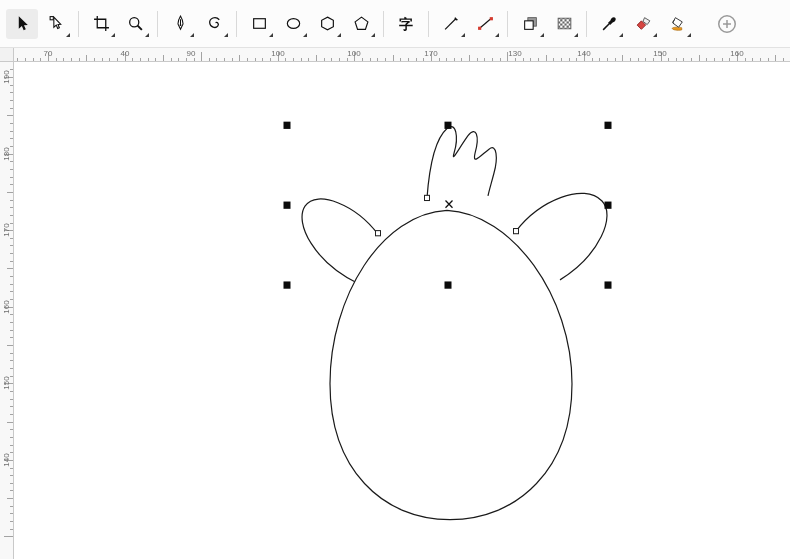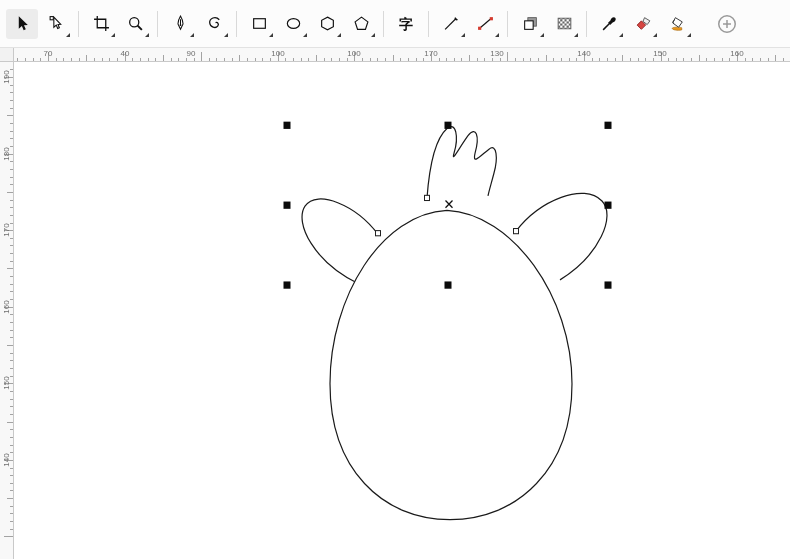--- a/index.html
+++ b/index.html
@@ -323,21 +323,21 @@
         <div class="htick" style="left: 746px; height: 3px;"></div>
         <div class="htick" style="left: 753.7px; height: 3px;"></div>
         <div class="htick" style="left: 761.3px; height: 6px;"></div>
         <div class="htick" style="left: 769px; height: 3px;"></div>
         <span class="hlabel" style="left: 34px;">70</span>
         <span class="hlabel" style="left: 111px;">40</span>
         <span class="hlabel" style="left: 177px;">90</span>
         <span class="hlabel" style="left: 264px;">100</span>
         <span class="hlabel" style="left: 340px;">100</span>
         <span class="hlabel" style="left: 417px;">170</span>
-        <span class="hlabel" style="left: 483px;">130</span>
+        <span class="hlabel" style="left: 501px;">130</span>
         <span class="hlabel" style="left: 570px;">140</span>
         <span class="hlabel" style="left: 646px;">150</span>
         <span class="hlabel" style="left: 723px;">160</span>
       </div>
     <div class="v-ruler">
         <div class="vtick" style="top: 7.3px; width: 3px;"></div>
         <div class="vtick" style="top: 15px; width: 9px;"></div>
         <div class="vtick" style="top: 22.7px; width: 3px;"></div>
         <div class="vtick" style="top: 30.3px; width: 3px;"></div>
         <div class="vtick" style="top: 38px; width: 3px;"></div>

